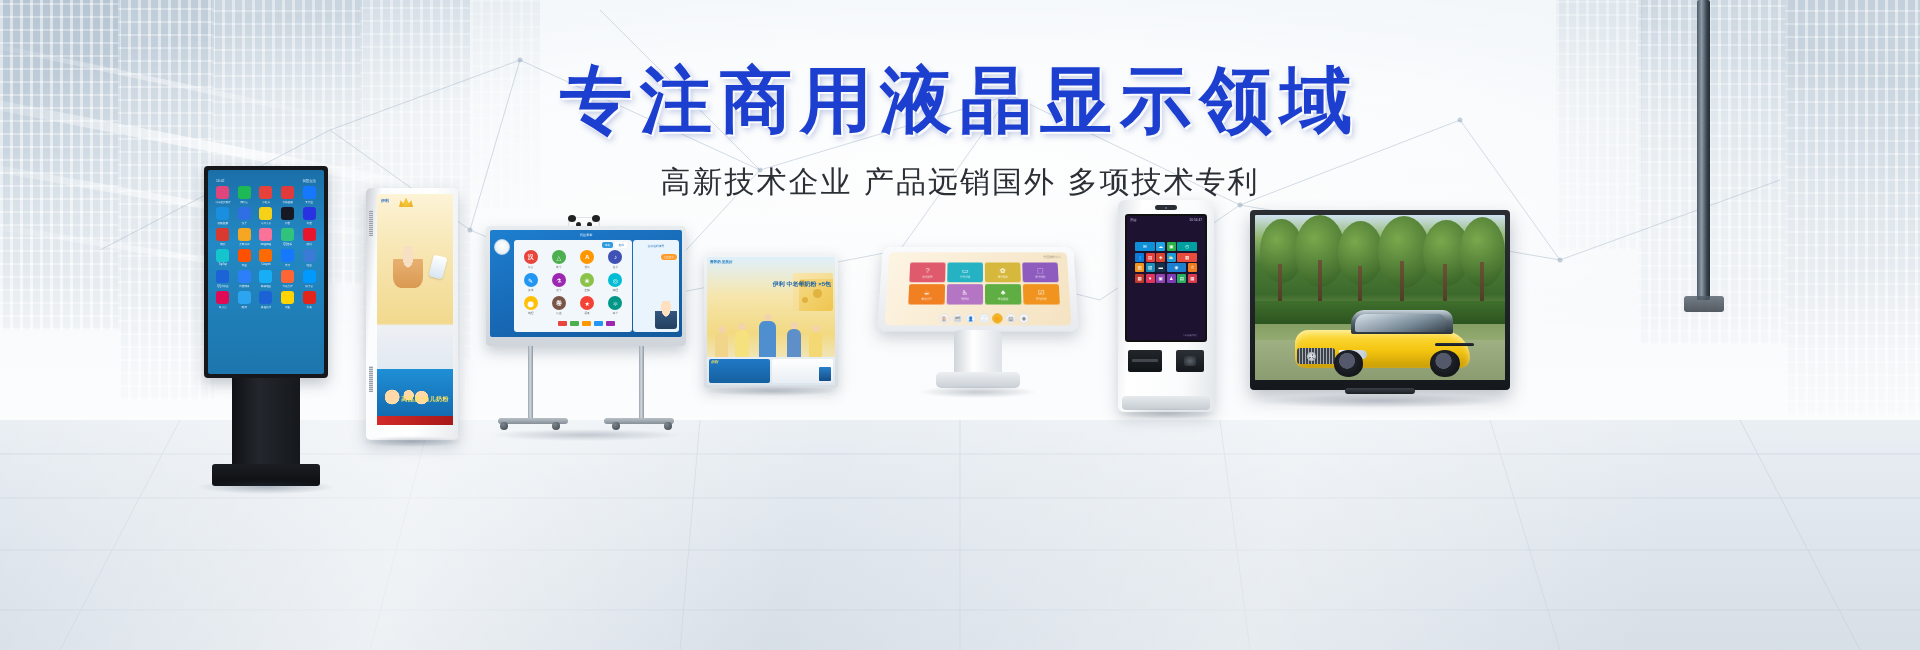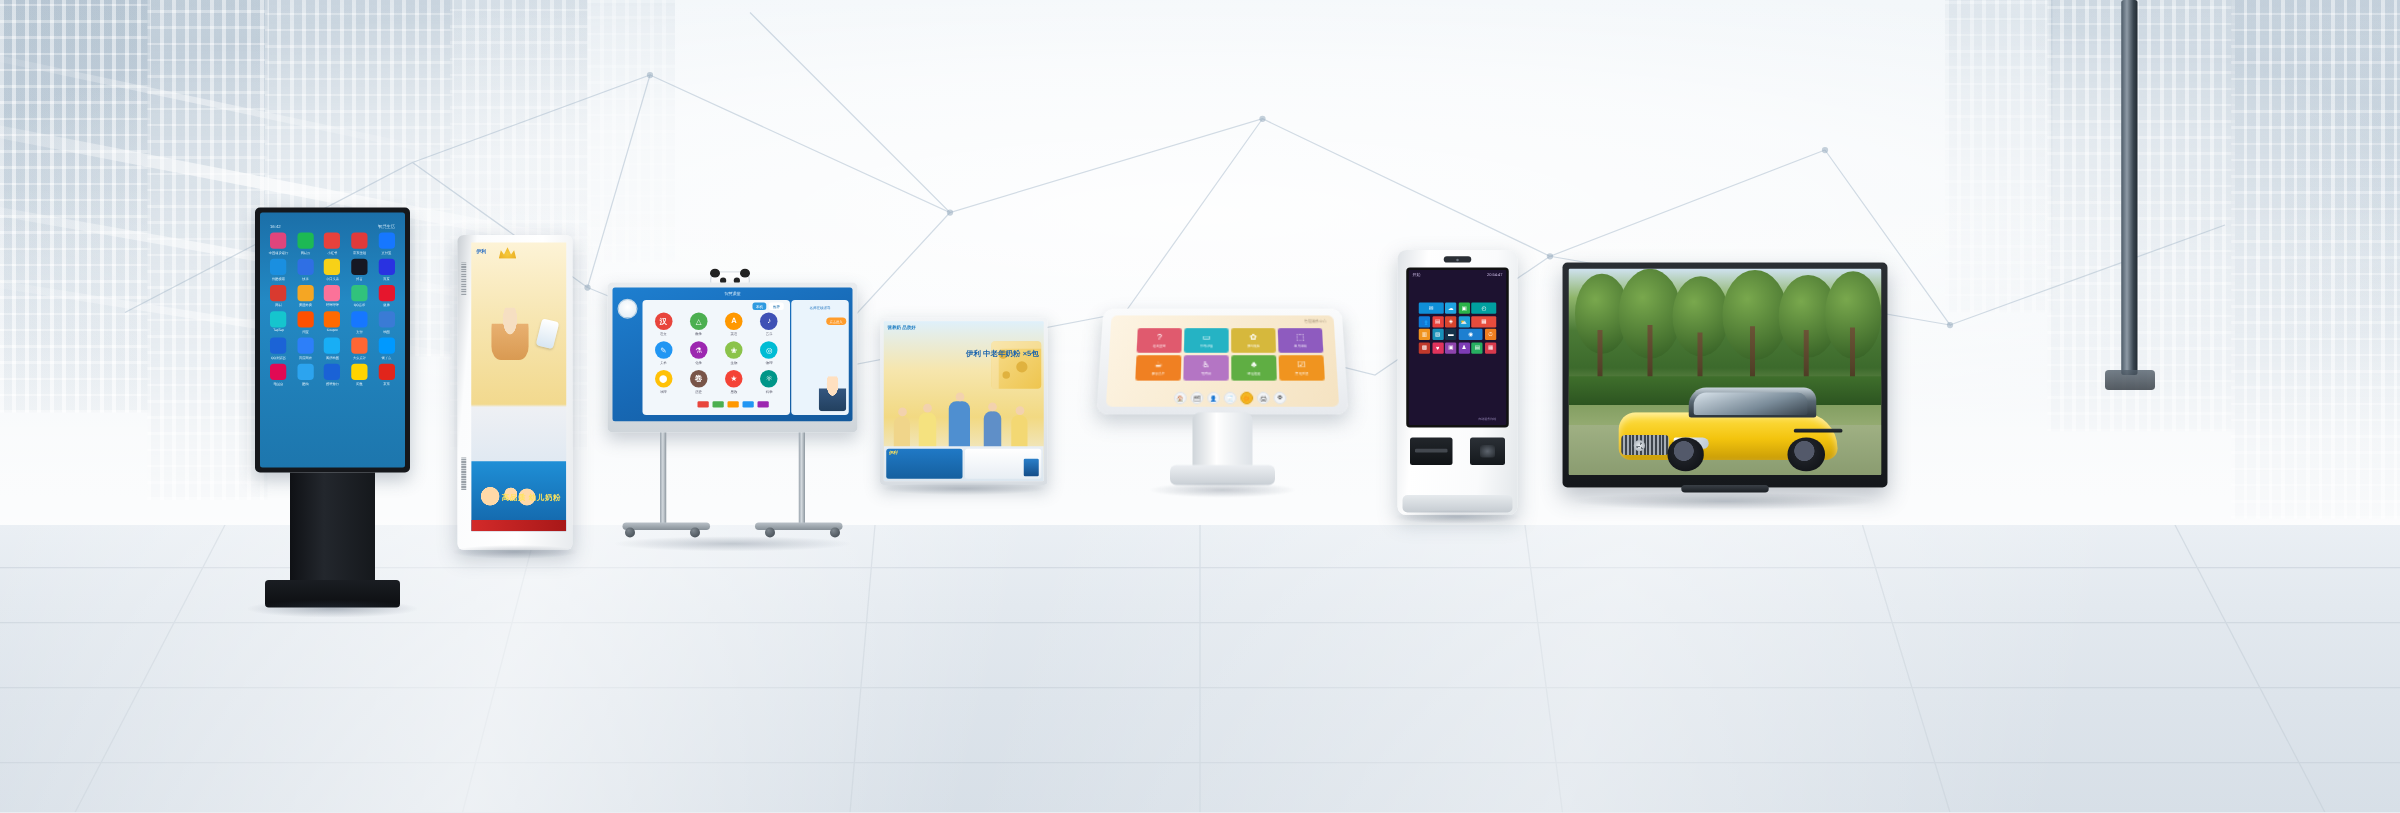--- a/index.html
+++ b/index.html
@@ -386,20 +386,24 @@
           <line x1="960" y1="0" x2="960" y2="230"></line>
           <line x1="1220" y1="0" x2="1250" y2="230"></line>
           <line x1="1490" y1="0" x2="1560" y2="230"></line>
           <line x1="1740" y1="0" x2="1860" y2="230"></line>
         </g>
       </svg>
     </div>
     <div class="floor-sheen"></div>
   </div>
 
+  <div class="headline">
+    <div class="title">专注商用液晶显示领域</div>
+    <div class="subtitle">高新技术企业 产品远销国外 多项技术专利</div>
+  </div>
 
   <div class="products">
 
     <div class="prod" id="p-kiosk-black">
       <div class="kb-screen">
         <div class="kb-inner">
           <div class="kb-topbar">
             <span>16:42</span>
             <span>智慧生活</span>
           </div>

